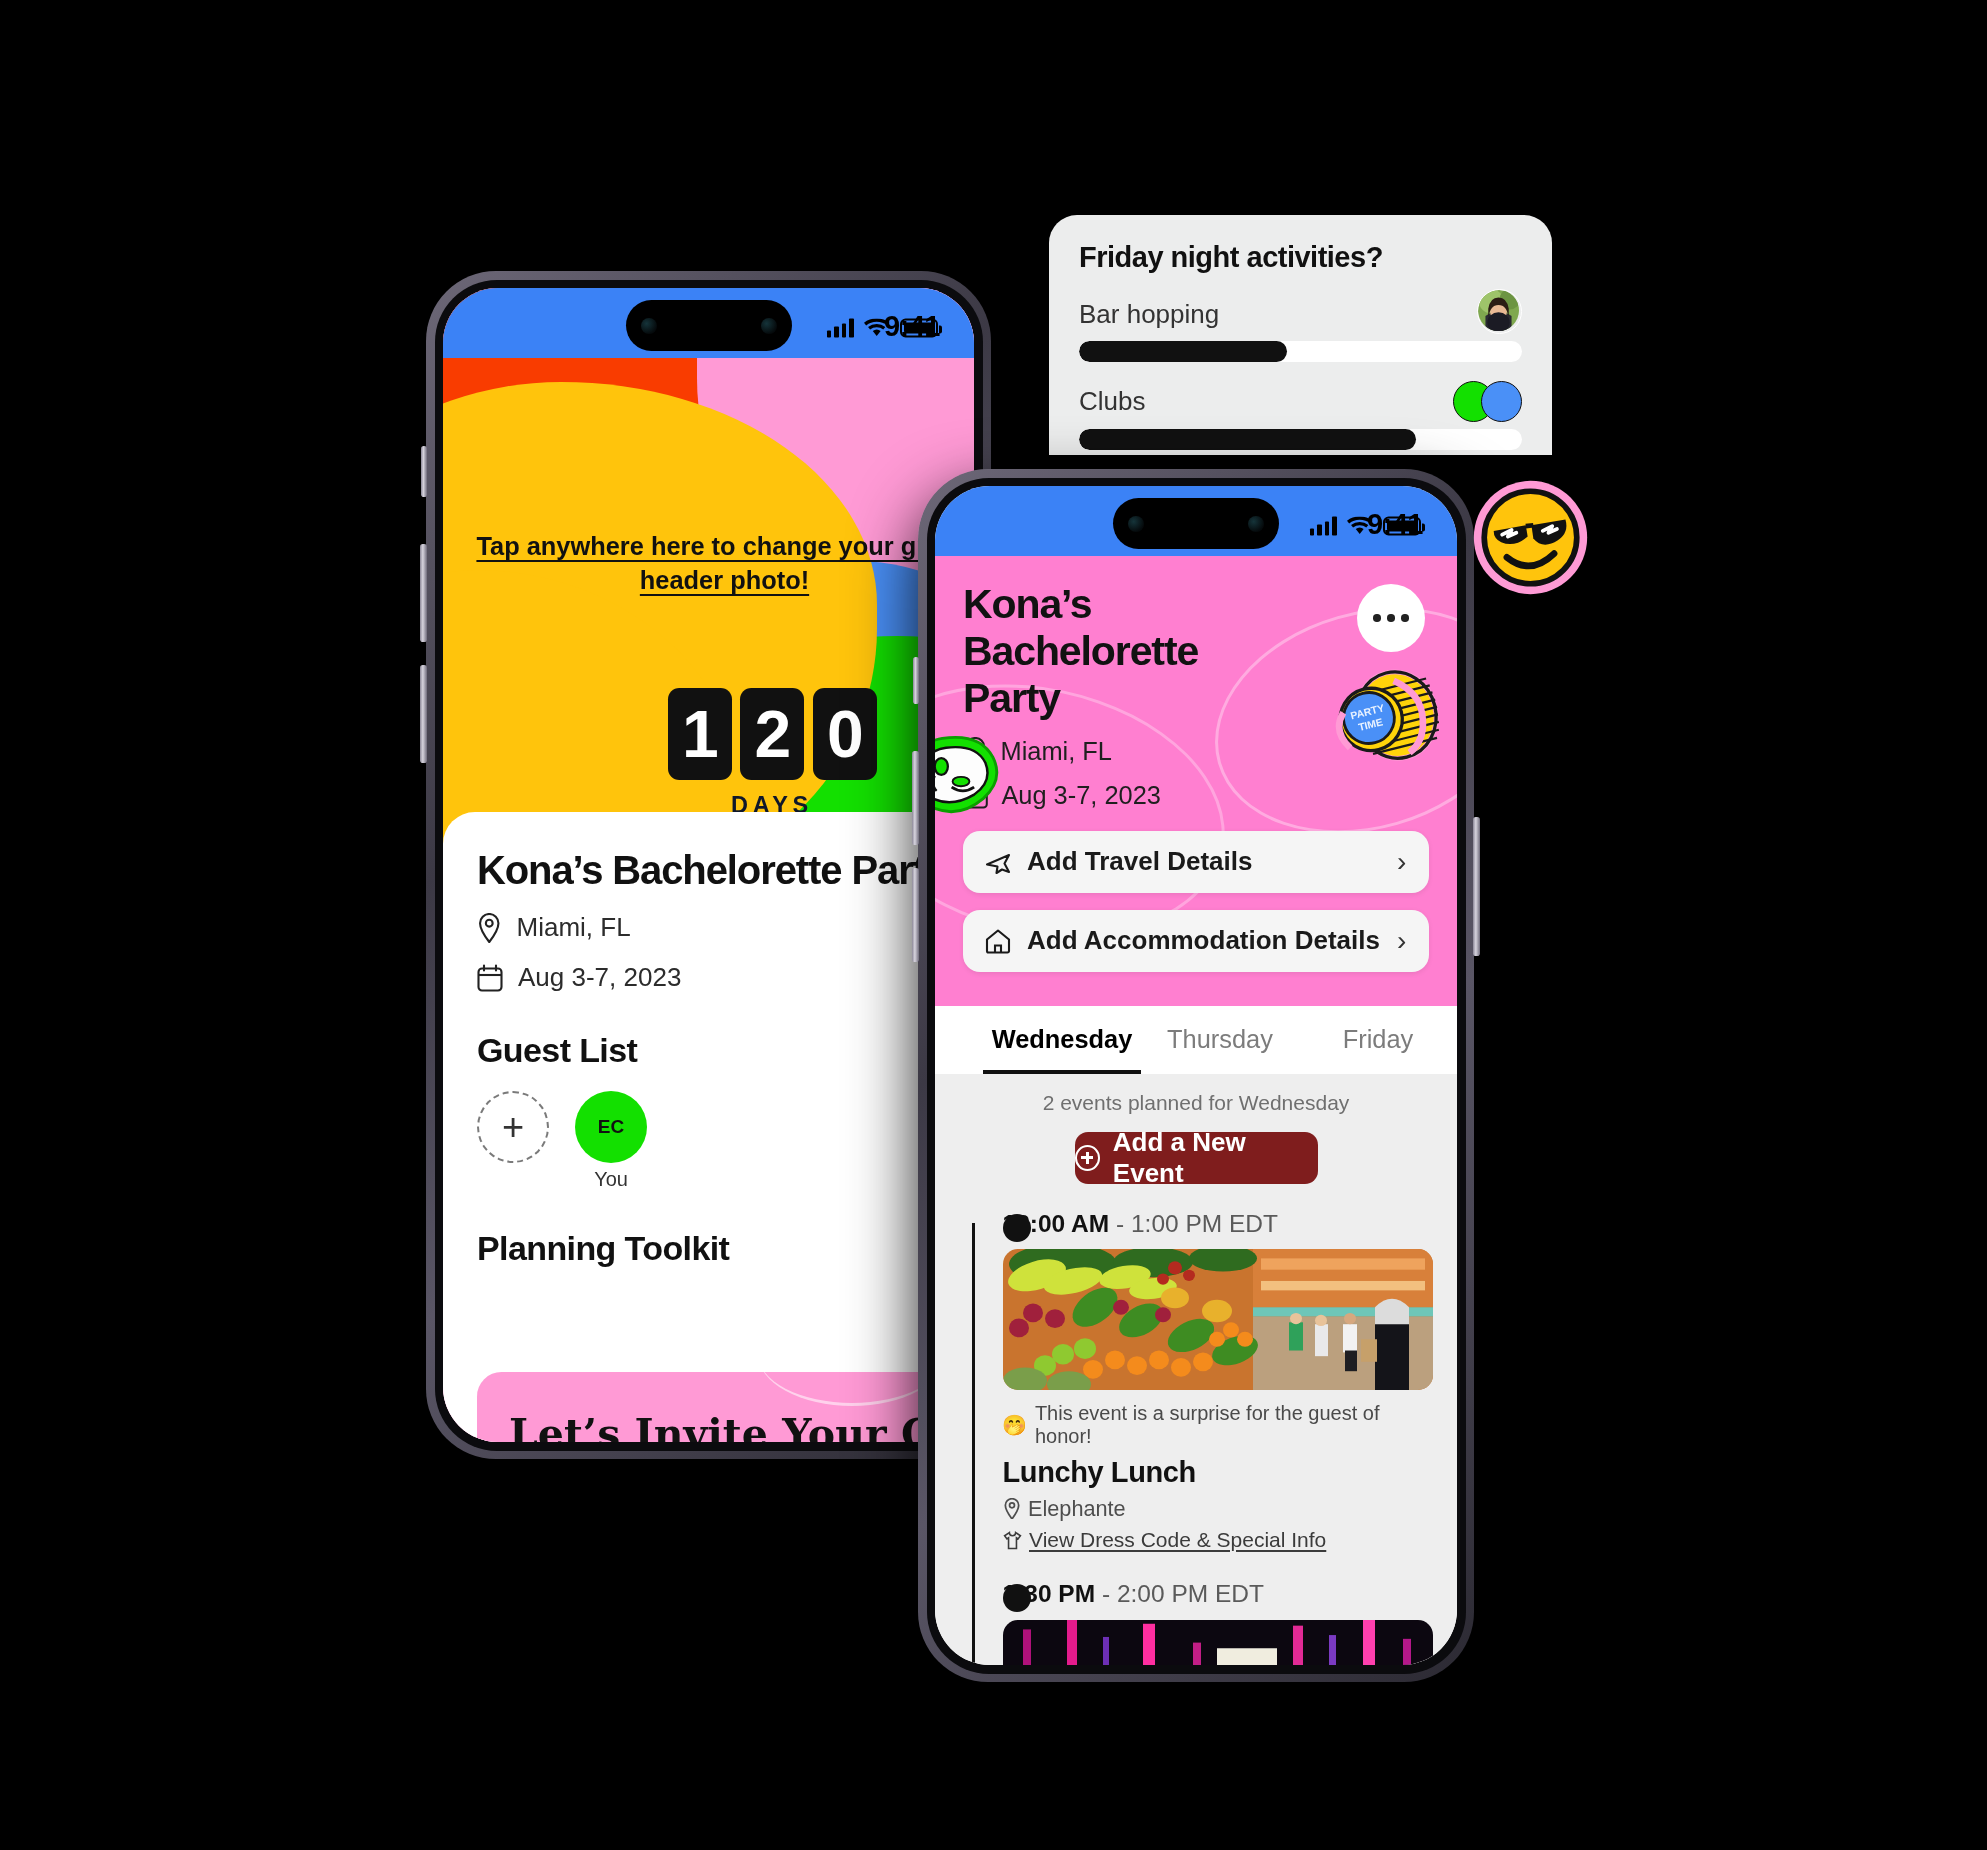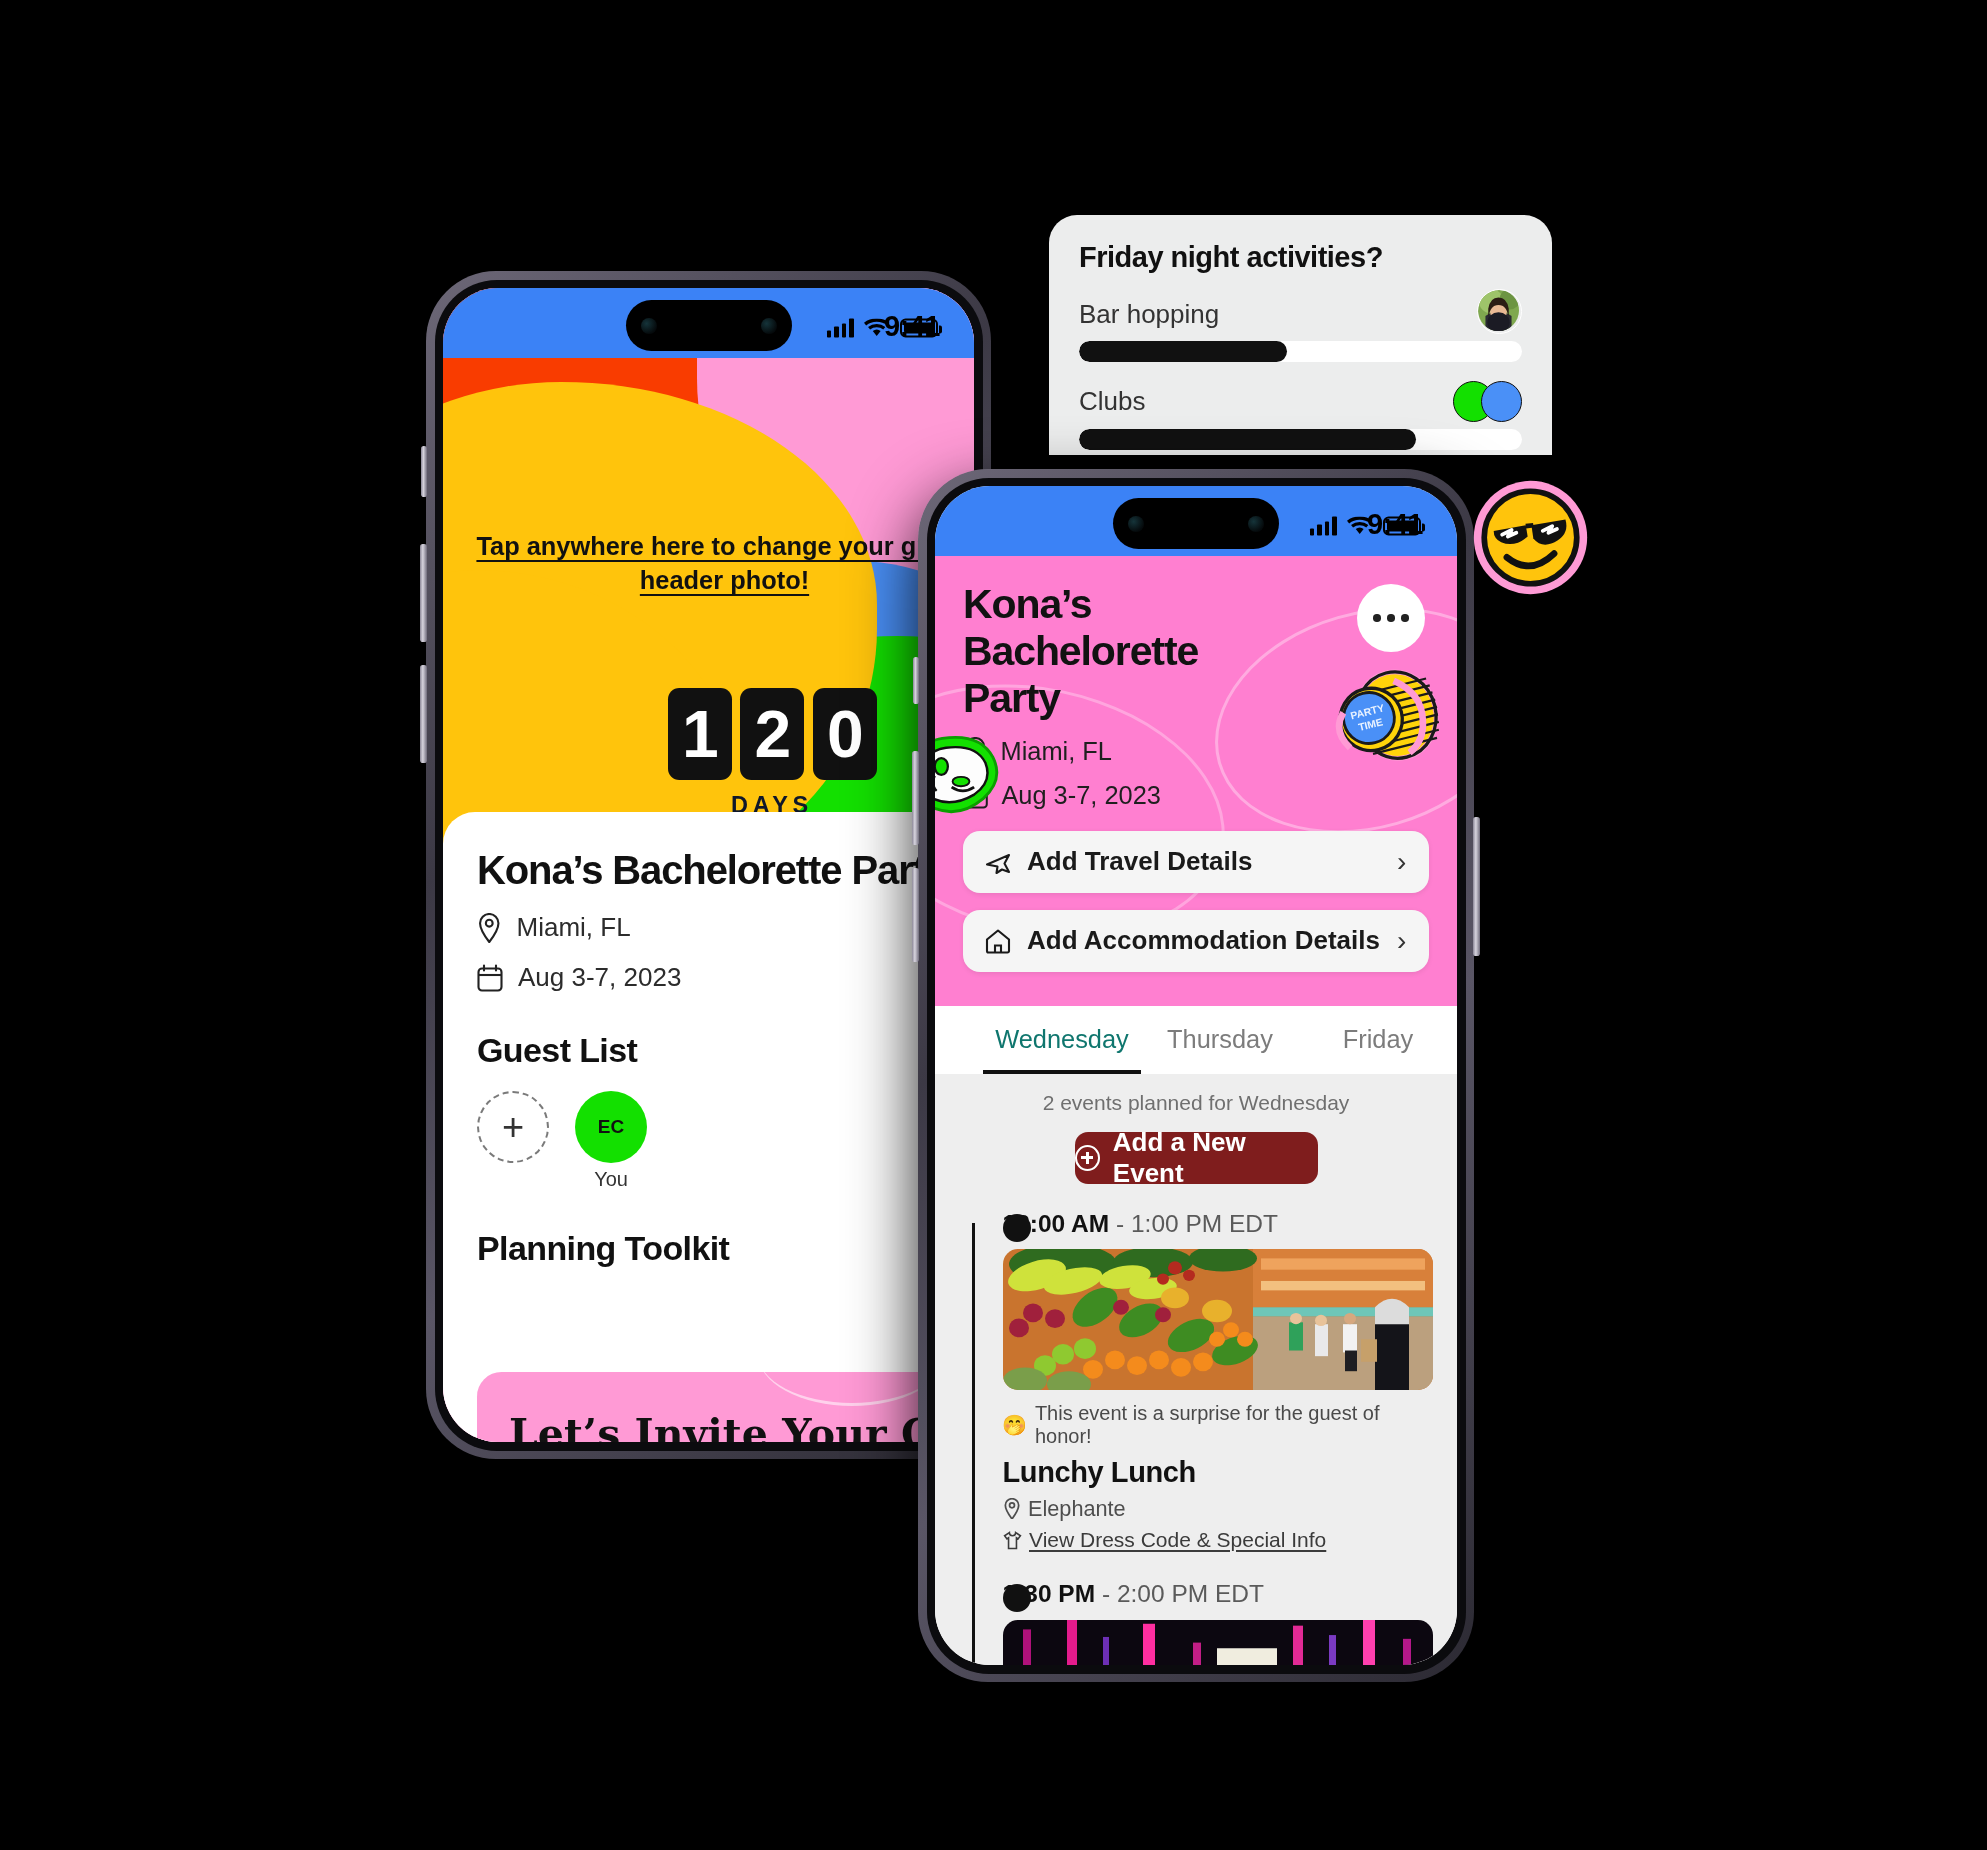--- a/index.html
+++ b/index.html
@@ -151,21 +151,21 @@
   .act-btn { background:#f5f5f5; border-radius:17px; height:62px; display:flex; align-items:center;
              padding:0 21px; gap:15px; margin-bottom:17px; position:relative;
              box-shadow: 0 1.9px 5.6px rgba(0,0,0,.08);}
   .act-btn .lbl { font-size:26px; font-weight:600; color:#1a1a1a; }
   .act-btn .chev { position:absolute; right:22.6px; font-size:28px; color:#333; font-weight:300;}
   .green-sticker { position:absolute; left:-34px; top:173px; width:105px;height:90px; z-index:3;}
 
   .tabs { display:flex; background:#fff; height:68px; align-items:stretch; }
   .tab { flex:1; display:flex; align-items:center; justify-content:center;
          font-size:25.4px; color:#7c7c7c; position:relative; }
-  .tab.active { color:#0f766e; font-weight:400;margin-left:48px; }
+  .tab.active { color:#000000; font-weight:700;margin-left:48px; }
   .tab.active::after { content:""; position:absolute; left:0; right:0; bottom:0;
                        height:3.8px; background:#111; }
   .p2-body { background:#eeeeee; flex:1; padding: 17px 24.5px 0 24.5px; overflow:hidden;}
   .evt-count { text-align:center; font-size:21px; color:#6f6f6f; }
   .add-evt { margin: 17px auto 0 auto; background:#7f1d1d; color:#fff; border-radius:13px;
              height:52px; width:243px; display:flex; align-items:center; justify-content:center;
              gap:13px; font-size:26px; font-weight:700; }
   .plus-circ { width:26px;height:26px;border:2.8px solid #fff;border-radius:50%;
                position:relative; display:inline-block;}
   .plus-circ::before,.plus-circ::after{content:"";position:absolute;background:#fff;}

